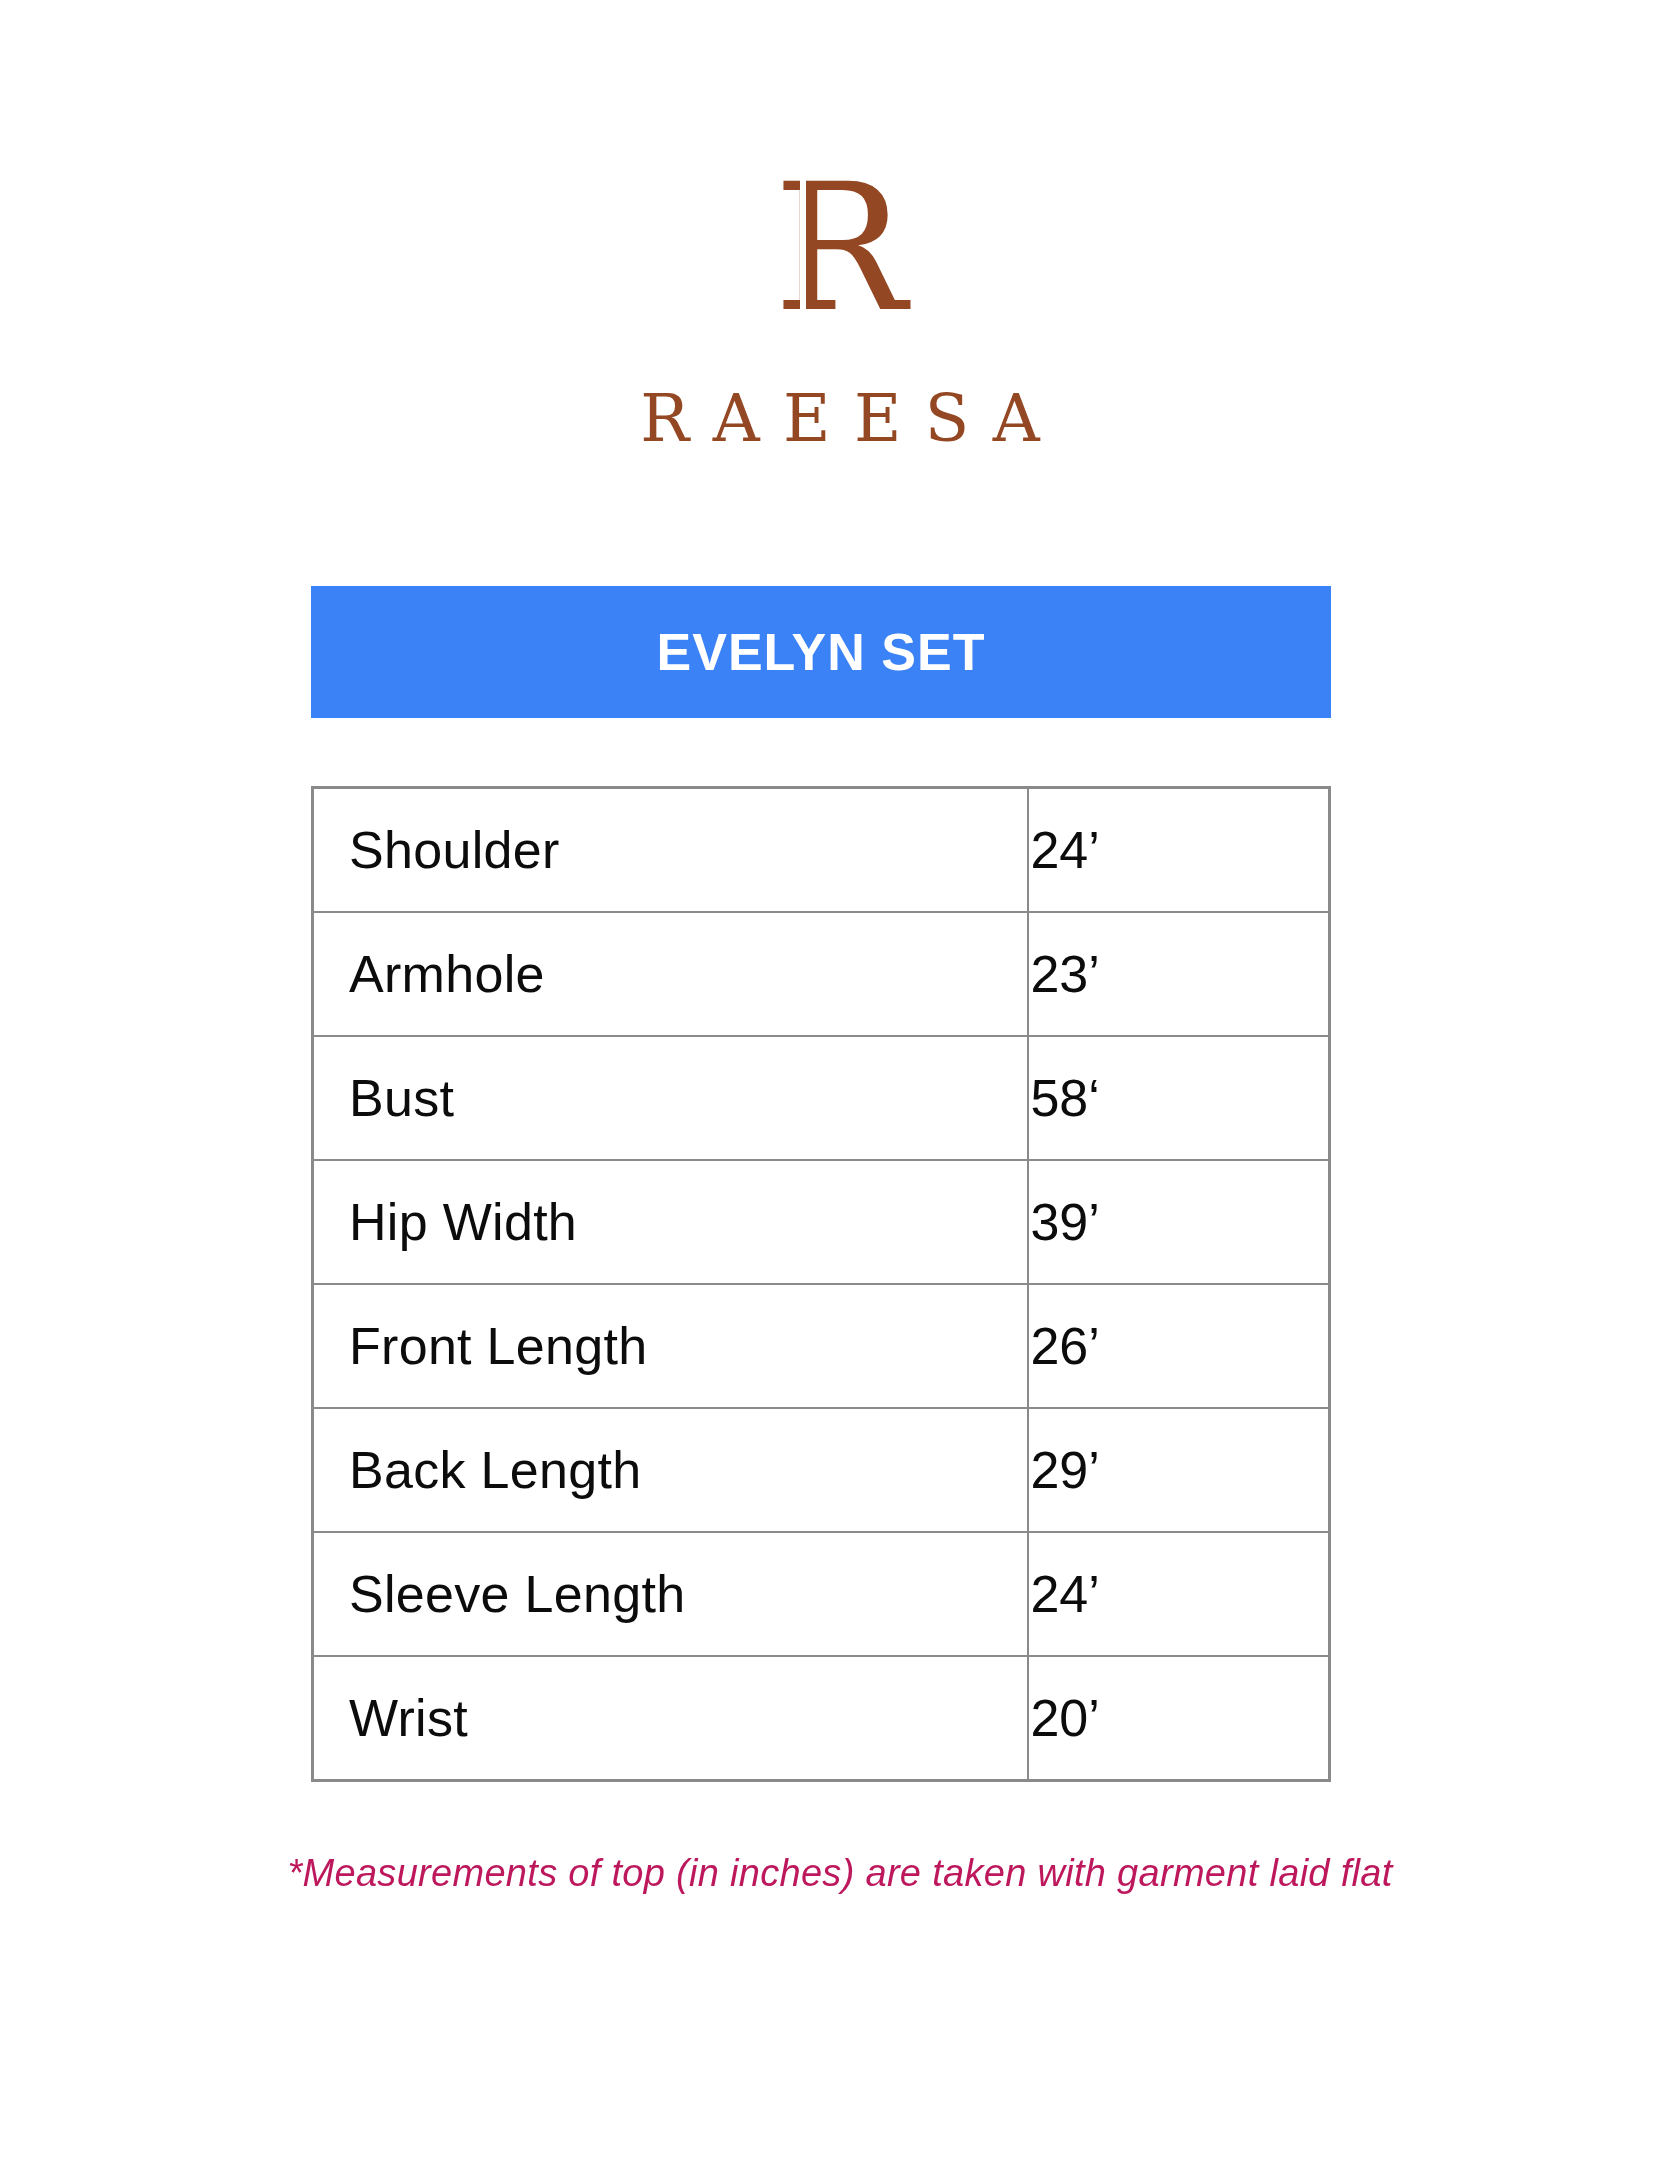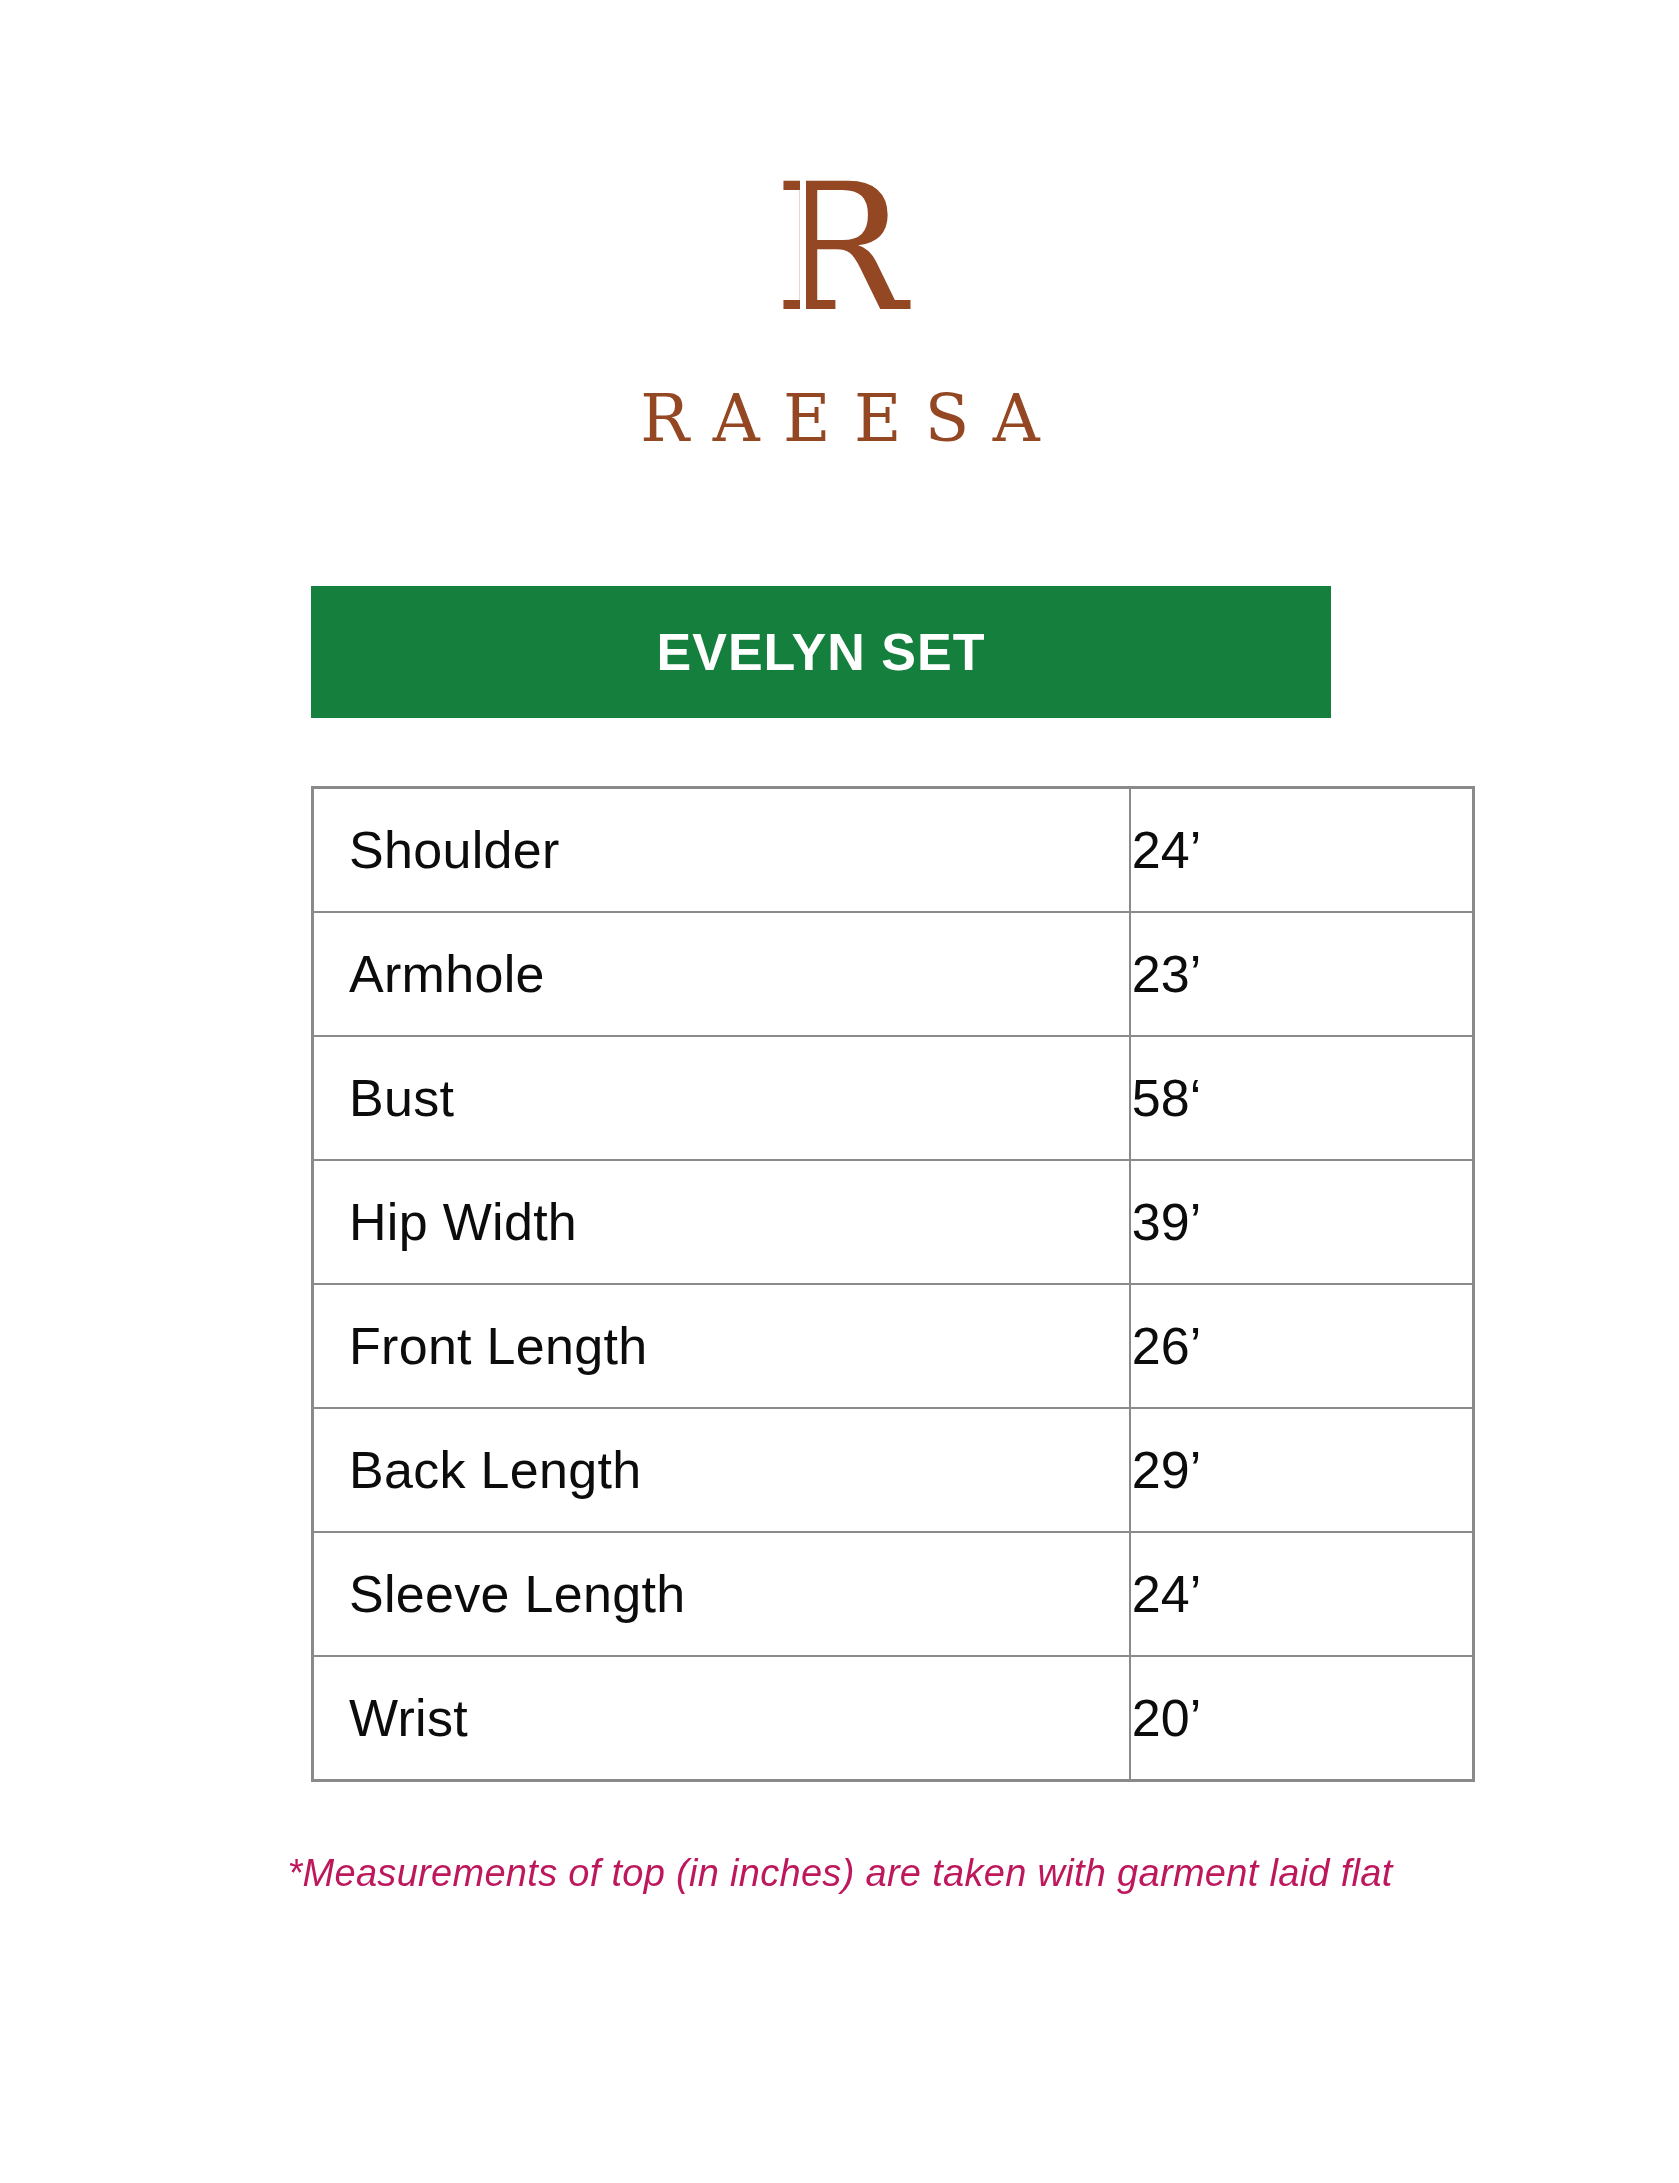--- a/index.html
+++ b/index.html
@@ -67,38 +67,38 @@
     margin-top: 32px;
   }
 
   
   .banner {
     position: absolute;
     left: 311px;
     top: 586px;
     width: 1020px;
     height: 132px;
-    background: #15803d;
+    background: #3b82f6;
     display: flex;
     justify-content: center;
     align-items: center;
   }
   .banner-title {
     color: #ffffff;
     font-size: 52px;
     font-weight: bold;
     letter-spacing: 1px;
   }
 
   
   .size-table {
     position: absolute;
     left: 311px;
     top: 786px;
-    width: 1164px;
+    width: 1020px;
     border-collapse: collapse;
     table-layout: fixed;
     border-radius: 17px;
   }
   .size-table td {
     border: 2.7px solid #8a8a8a;
     height: 120px; 
     font-size: 52px;
     color: #0c0c0c;
     background: #ffffff;

